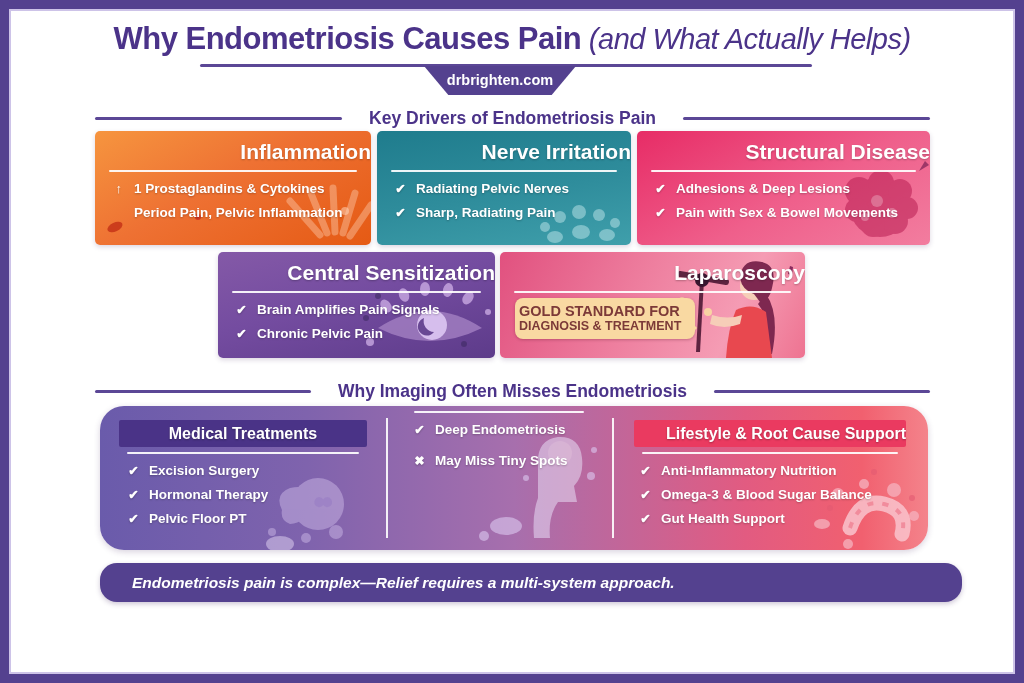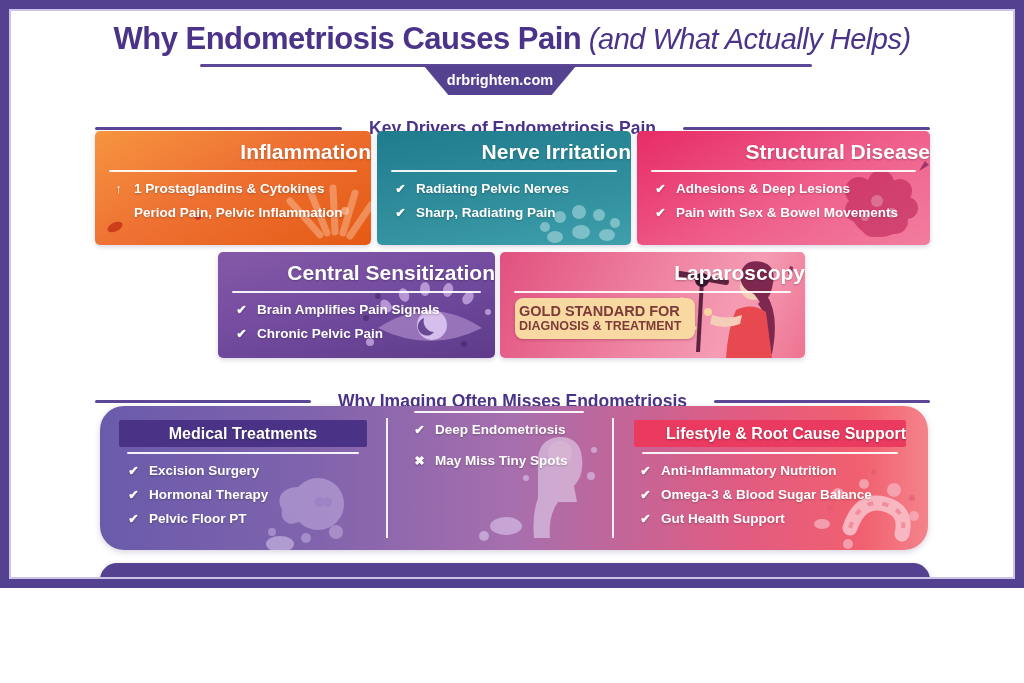--- a/index.html
+++ b/index.html
@@ -1,31 +1,31 @@
 <!DOCTYPE html>
 <html><head>
 <meta charset="utf-8">
 <style>
   html,body{margin:0;padding:0;background:#ffffff;}
   body{font-family:"Liberation Sans", sans-serif;}
-  .stage{position:relative;width:1024px;height:588px;background:#ffffff;overflow:hidden;}
+  .stage{position:relative;width:1024px;height:683px;background:#ffffff;overflow:hidden;}
   .border-frame{position:absolute;inset:0;border:9px solid #54418f;z-index:40;pointer-events:none;}
   .border-inner{position:absolute;inset:9px;border:2px solid #cdc3e8;z-index:40;pointer-events:none;}
 
   
   .title-wrap{position:absolute;top:21px;left:0;right:0;text-align:center;color:#4b3389;white-space:nowrap;}
   .title-main{font-size:31px;font-weight:800;letter-spacing:-.5px;}
   .title-sub{font-size:29px;font-style:italic;font-weight:500;letter-spacing:-.5px;}
   .title-underline{position:absolute;top:64px;left:200px;width:612px;height:3px;background:#5b4796;border-radius:2px;}
   .site-badge{position:absolute;top:66px;left:424px;width:152px;height:29px;background:#54418f;
     clip-path:polygon(0 0,100% 0,84% 100%,16% 100%);color:#fff;font-size:14.5px;font-weight:700;
     line-height:28px;text-align:center;}
 
   
-  .section-header{position:absolute;left:95px;width:835px;display:flex;align-items:center;gap:27px;margin-top:10px;}
+  .section-header{position:absolute;left:95px;width:835px;display:flex;align-items:center;gap:27px;}
   .section-header .line{flex:1;height:2.5px;background:#5b4796;border-radius:2px;}
   .section-header .txt{color:#4b3389;font-size:17.5px;font-weight:800;white-space:nowrap;}
   #sh1{top:108px;}
   #sh2{top:381px;}
 
   
   .card{position:absolute;border-radius:5px;overflow:hidden;box-shadow:0 2px 5px rgba(60,30,90,.18);color:#fff;}
   .card-title{text-align:right;font-size:21px;font-weight:800;margin-top:9px;text-shadow:0 1px 2px rgba(0,0,0,.25);position:relative;z-index:2;}
   .card-rule{height:2px;background:rgba(255,255,255,.92);margin:6px 14px 9px;border-radius:2px;position:relative;z-index:2;}
   .item{display:flex;align-items:baseline;gap:8px;font-size:13.5px;font-weight:700;margin:0 10px 9px 16px;
@@ -65,22 +65,22 @@
   #pcol-3 .ribbon{width:272px;background:#ea3a60;text-align:right;}
   .ribbon-rule{height:2px;background:rgba(255,255,255,.92);margin:5px auto 9px;border-radius:2px;position:relative;z-index:2;}
   #pcol-1 .ribbon-rule{width:232px;}
   #pcol-2 .ribbon-rule{width:170px;}
   #pcol-3 .ribbon-rule{width:256px;}
   .pcol .item{margin-left:26px;font-size:13.5px;}
   #pcol-2 .item{margin-bottom:16px;}
 
   
   .banner{position:absolute;top:563px;left:100px;width:830px;height:39px;background:#54418f;border-radius:17px;
-    display:flex;align-items:center;justify-content:center;color:#fff;font-size:15.5px;font-weight:700;font-style:italic;
-    box-shadow:0 2px 5px rgba(60,30,90,.25);}
+    display:flex;align-items:center;justify-content:flex-start;color:#fff;font-size:15.5px;font-weight:700;font-style:italic;
+    box-shadow:0 2px 5px rgba(60,30,90,.25);padding-left:32px;}
 </style>
 </head>
 <body>
 
 <div class="stage">
   <div class="border-frame"></div>
   <div class="border-inner"></div>
 
   <div class="title-wrap">
     <span class="title-main">Why Endometriosis Causes Pain</span><span class="title-sub"> (and What Actually Helps)</span>

